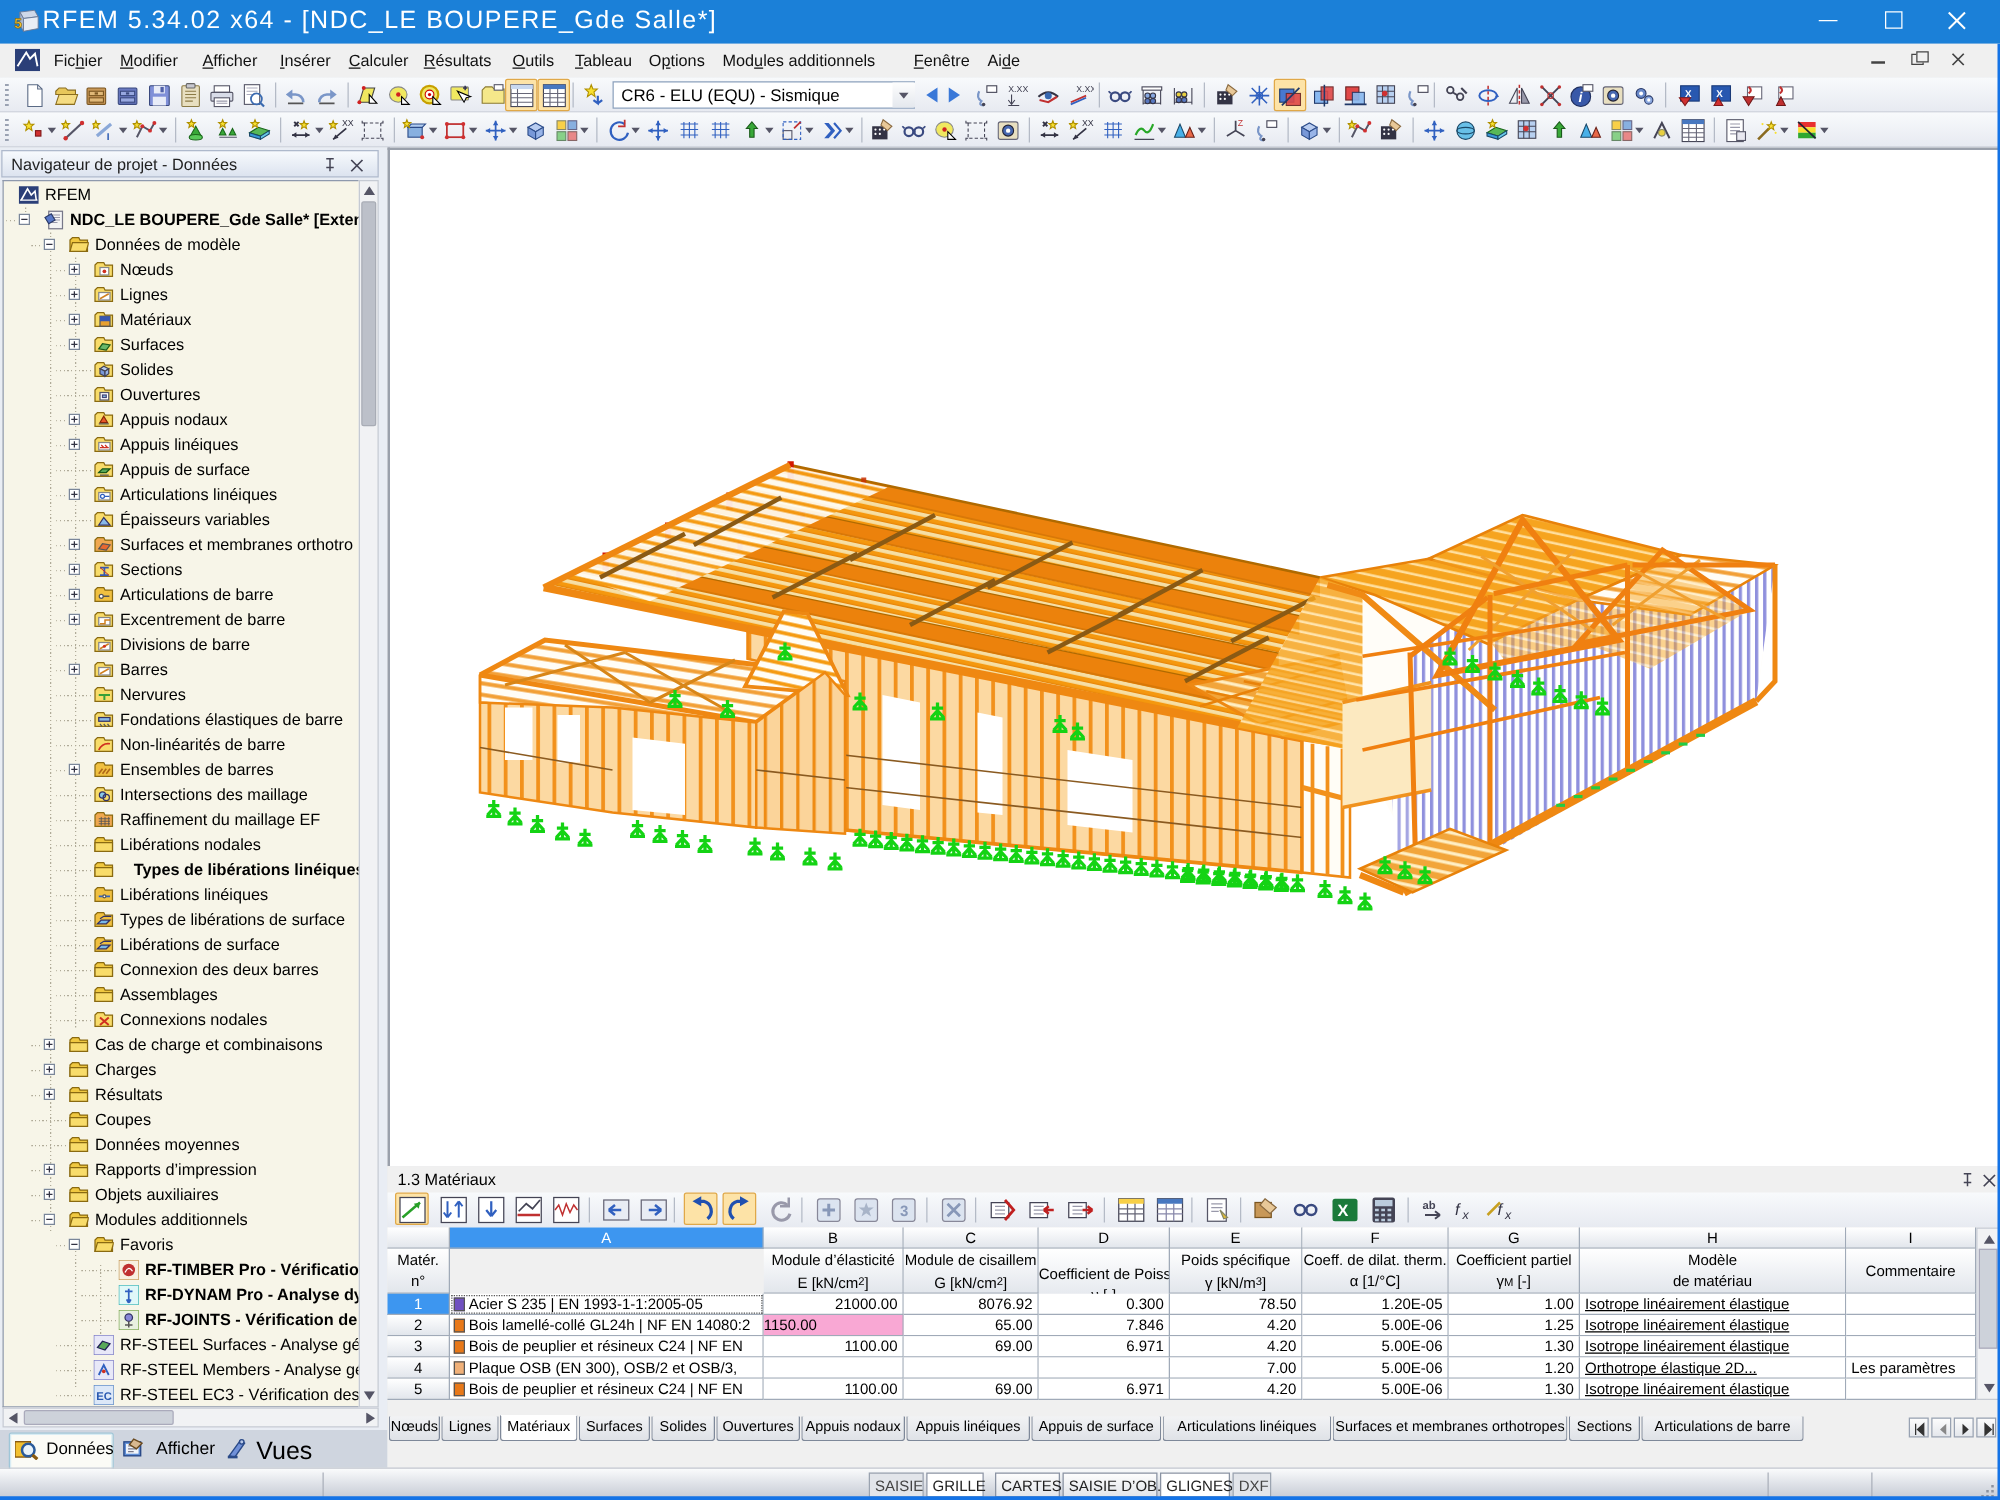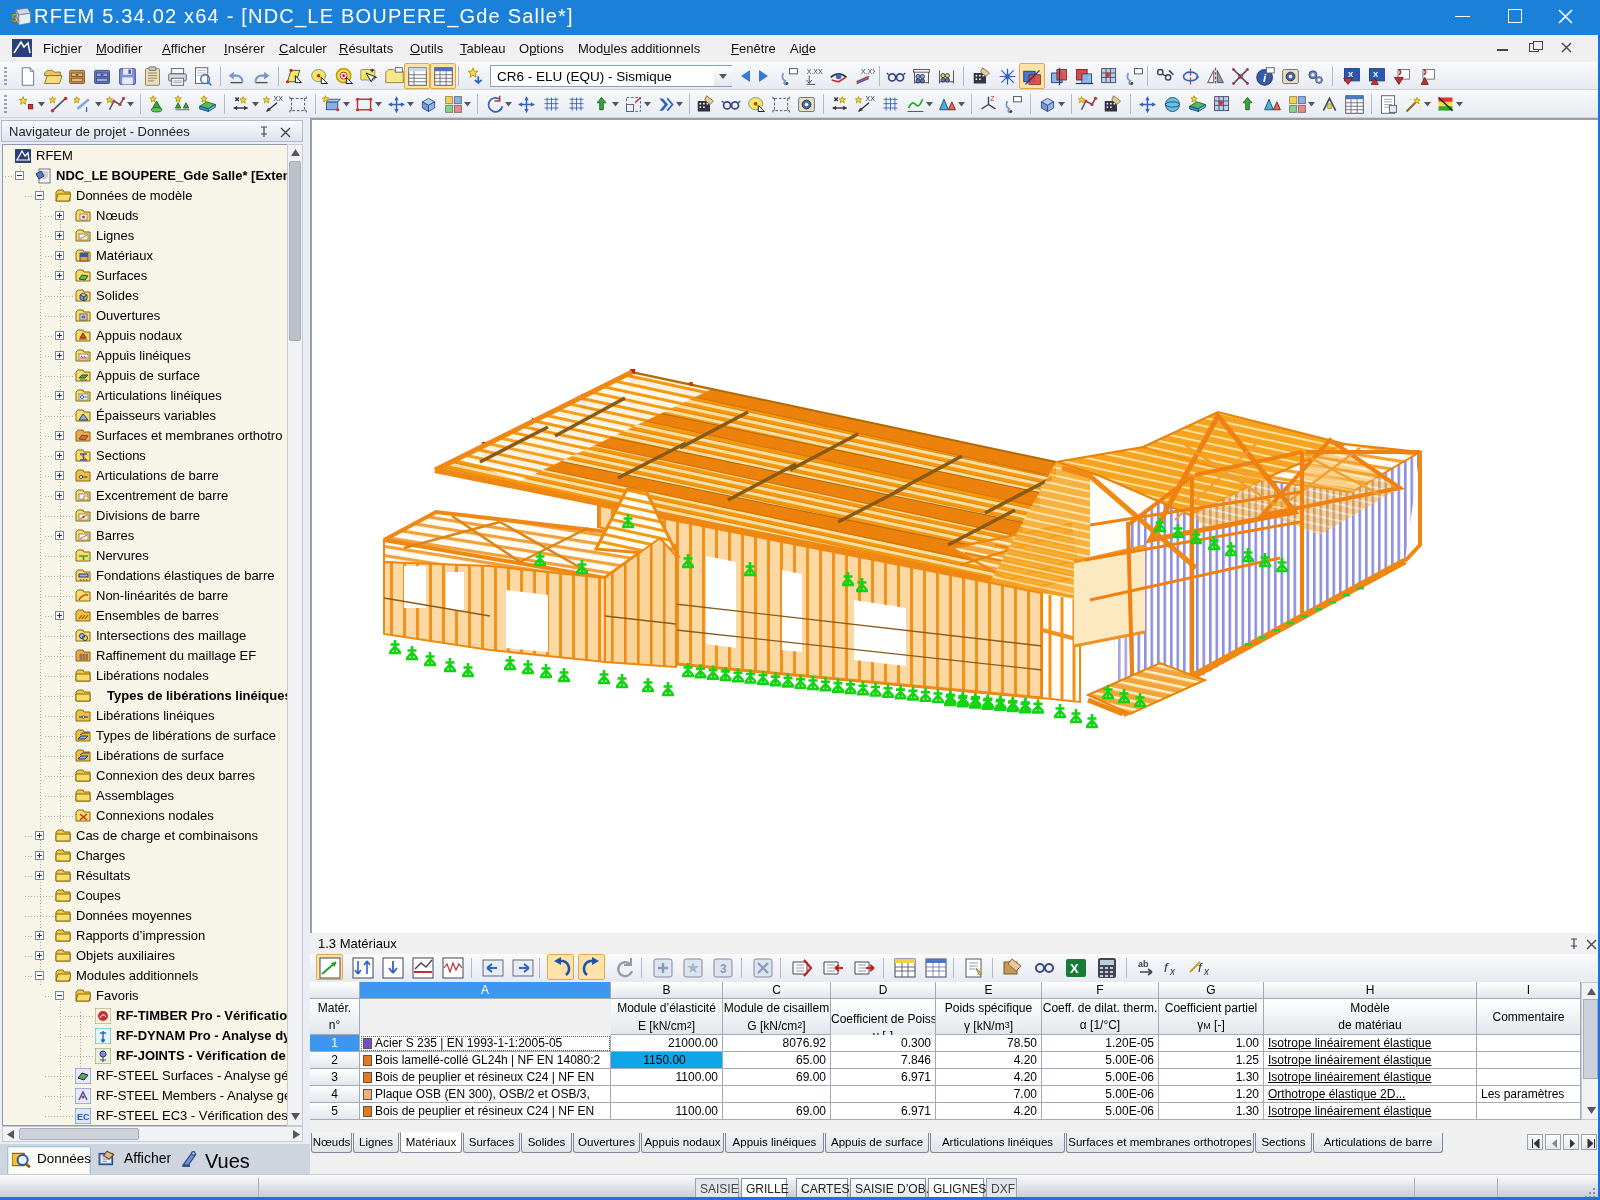--- a/index.html
+++ b/index.html
@@ -22,21 +22,21 @@
   border:1px solid #8e99ad; border-right:none; overflow:hidden; }
 #vscroll { position:absolute; left:287px; top:26px; width:16px; height:982px; background:#f1f2f4; border:1px solid #c5cad3; }
 #hscroll { position:absolute; left:2px; top:1008px; width:301px; height:16px; background:#f1f2f4; border:1px solid #c5cad3; }
 .titem { position:absolute; height:20px; font-size:13px; color:#000; white-space:nowrap; }
 .titem .lbl { position:absolute; top:2px; }
 .ebox { position:absolute; top:5px; width:9px; height:9px; border:1px solid #7a8699; background:#fff; }
 .ebox i { position:absolute; left:1px; top:3px; width:5px; height:1px; background:#334; }
 .ebox b { position:absolute; left:3px; top:1px; width:1px; height:5px; background:#334; }
 .ticon { position:absolute; top:2px; width:16px; height:16px; }
 #lp-tabs { position:absolute; left:0; top:1026px; width:310px; height:30px; background:#cfd5df; font-size:13px; color:#000; }
-.lptab { position:absolute; top:2px; height:40px; padding:4px 6px 0 4px; border-radius:2px; white-space:nowrap; }
+.lptab { position:absolute; top:2px; height:40px; padding:4px 6px 0 4px; border-radius:2px; white-space:nowrap;text-align:right; }
 #view { left:310px; top:118px; width:1290px; height:815px; background:#fff; border-left:2px solid #9aa0ab; border-top:2px solid #9aa0ab; }
 #tpanel { left:310px; top:933px; width:1290px; height:241px; background:#f0f0f0; }
 #tp-cap { position:absolute; left:0; top:0; width:1290px; height:21px; background:#f0f0f0; font-size:13px; padding:3px 0 0 8px; color:#000; }
 #tp-toolbar { position:absolute; left:0; top:21px; width:1290px; height:28px; background:linear-gradient(#f8fafc,#e7eaf1); }
 #grid { position:absolute; left:0; top:49px; width:1290px; height:140px; background:#f0f0f0; font-size:12px; }
 .gc { position:absolute; border-right:1px solid #a0aab8; border-bottom:1px solid #a0aab8; overflow:hidden; white-space:nowrap; color:#000; }
 .ghdr { background:linear-gradient(#ffffff,#e2e6ec); text-align:center; }
 #tp-tabs { position:absolute; left:0; top:200px; width:1290px; height:22px; font-size:11.5px; color:#000; }
 .sheettab { position:absolute; top:0; height:20px; background:linear-gradient(#f2f3f5,#dfe2e7); border:1px solid #7e8899; border-top:none; border-radius:0 0 3px 3px; padding:3px 0 0 0; text-align:center; white-space:nowrap; }
 #statusbar { left:0; top:1174px; width:1600px; height:26px; background:linear-gradient(#fafbfc 0%,#e3e6eb 40%,#c3c8d2 100%); border-top:1px solid #c8ccd3; font-size:12px; color:#222; }
@@ -1594,21 +1594,21 @@
 <div class="gc" style="left:301px;top:53px;width:112px;height:17px;background:#fff;text-align:right;padding-right:4px;line-height:16px">21000.00</div>
 <div class="gc" style="left:413px;top:53px;width:108px;height:17px;background:#fff;text-align:right;padding-right:4px;line-height:16px">8076.92</div>
 <div class="gc" style="left:521px;top:53px;width:105px;height:17px;background:#fff;text-align:right;padding-right:4px;line-height:16px">0.300</div>
 <div class="gc" style="left:626px;top:53px;width:106px;height:17px;background:#fff;text-align:right;padding-right:4px;line-height:16px">78.50</div>
 <div class="gc" style="left:732px;top:53px;width:117px;height:17px;background:#fff;text-align:right;padding-right:4px;line-height:16px">1.20E-05</div>
 <div class="gc" style="left:849px;top:53px;width:105px;height:17px;background:#fff;text-align:right;padding-right:4px;line-height:16px">1.00</div>
 <div class="gc" style="left:954px;top:53px;width:213px;height:17px;background:#fff;line-height:16px;padding-left:4px;text-decoration:underline">Isotrope linéairement élastique</div>
 <div class="gc" style="left:1167px;top:53px;width:104px;height:17px;background:#fff;line-height:16px;padding-left:4px"></div>
 <div class="gc" style="left:0px;top:70px;width:50px;height:17px;background:linear-gradient(#ffffff,#e2e6ec);text-align:center;line-height:16px">2</div>
 <div class="gc" style="left:50px;top:70px;width:251px;height:17px;background:#fff;line-height:16px"><span style="display:inline-block;width:9px;height:11px;background:#e87818;border:1px solid #555;margin:2px 3px 0 3px;vertical-align:-2px"></span>Bois lamellé-collé GL24h | NF EN 14080:2</div>
-<div class="gc" style="left:301px;top:70px;width:112px;height:17px;background:#0ea5e9;text-align:center;padding-right:4px;line-height:16px">1150.00</div>
+<div class="gc" style="left:301px;top:70px;width:112px;height:17px;background:#f9a8d4;text-align:left;padding-right:4px;line-height:16px">1150.00</div>
 <div class="gc" style="left:413px;top:70px;width:108px;height:17px;background:#fff;text-align:right;padding-right:4px;line-height:16px">65.00</div>
 <div class="gc" style="left:521px;top:70px;width:105px;height:17px;background:#fff;text-align:right;padding-right:4px;line-height:16px">7.846</div>
 <div class="gc" style="left:626px;top:70px;width:106px;height:17px;background:#fff;text-align:right;padding-right:4px;line-height:16px">4.20</div>
 <div class="gc" style="left:732px;top:70px;width:117px;height:17px;background:#fff;text-align:right;padding-right:4px;line-height:16px">5.00E-06</div>
 <div class="gc" style="left:849px;top:70px;width:105px;height:17px;background:#fff;text-align:right;padding-right:4px;line-height:16px">1.25</div>
 <div class="gc" style="left:954px;top:70px;width:213px;height:17px;background:#fff;line-height:16px;padding-left:4px;text-decoration:underline">Isotrope linéairement élastique</div>
 <div class="gc" style="left:1167px;top:70px;width:104px;height:17px;background:#fff;line-height:16px;padding-left:4px"></div>
 <div class="gc" style="left:0px;top:87px;width:50px;height:17px;background:linear-gradient(#ffffff,#e2e6ec);text-align:center;line-height:16px">3</div>
 <div class="gc" style="left:50px;top:87px;width:251px;height:17px;background:#fff;line-height:16px"><span style="display:inline-block;width:9px;height:11px;background:#e87818;border:1px solid #555;margin:2px 3px 0 3px;vertical-align:-2px"></span>Bois de peuplier et résineux C24 | NF EN</div>
 <div class="gc" style="left:301px;top:87px;width:112px;height:17px;background:#fff;text-align:right;padding-right:4px;line-height:16px">1100.00</div>

